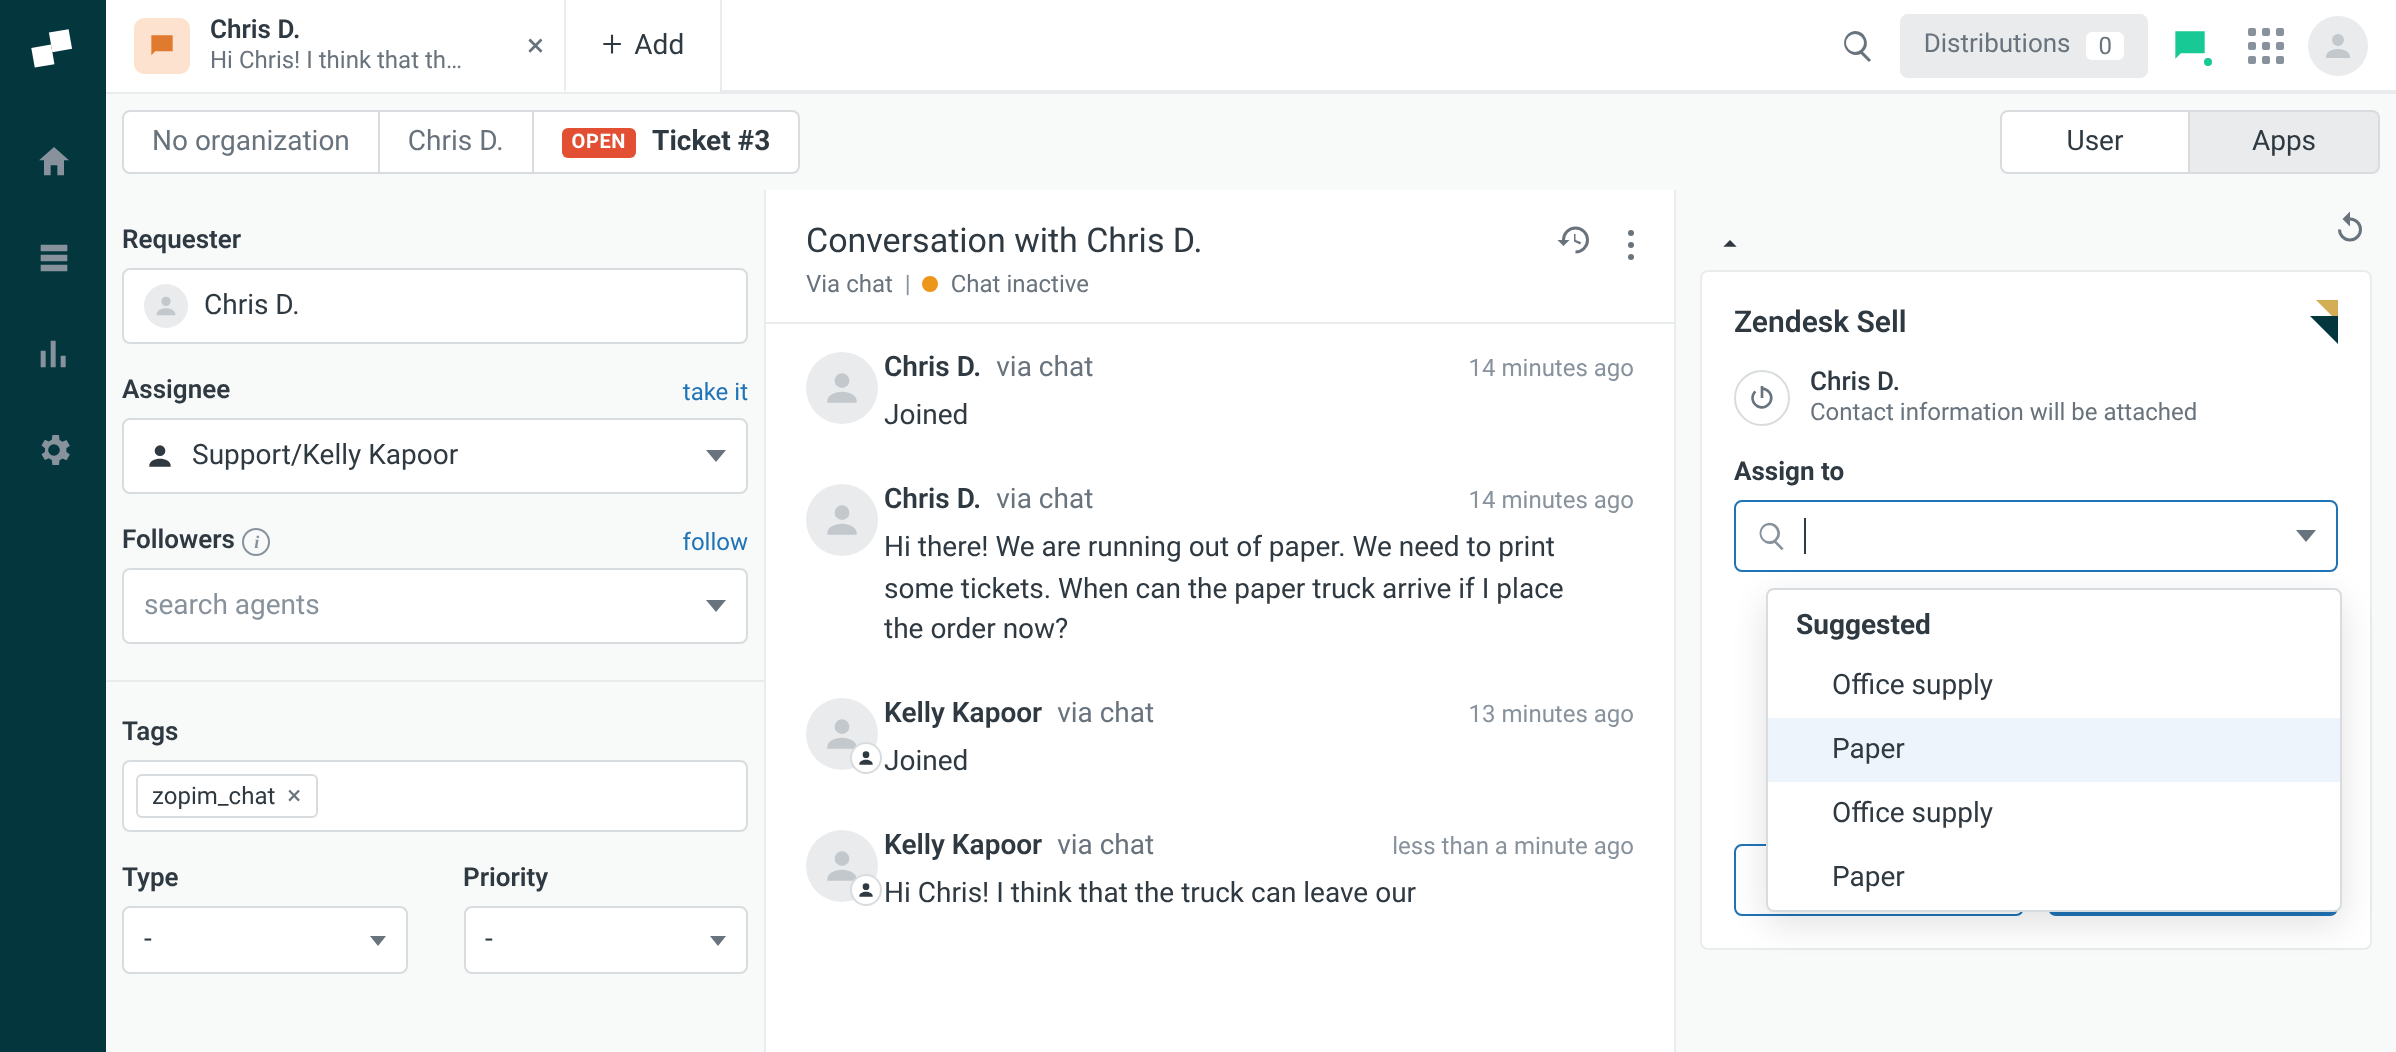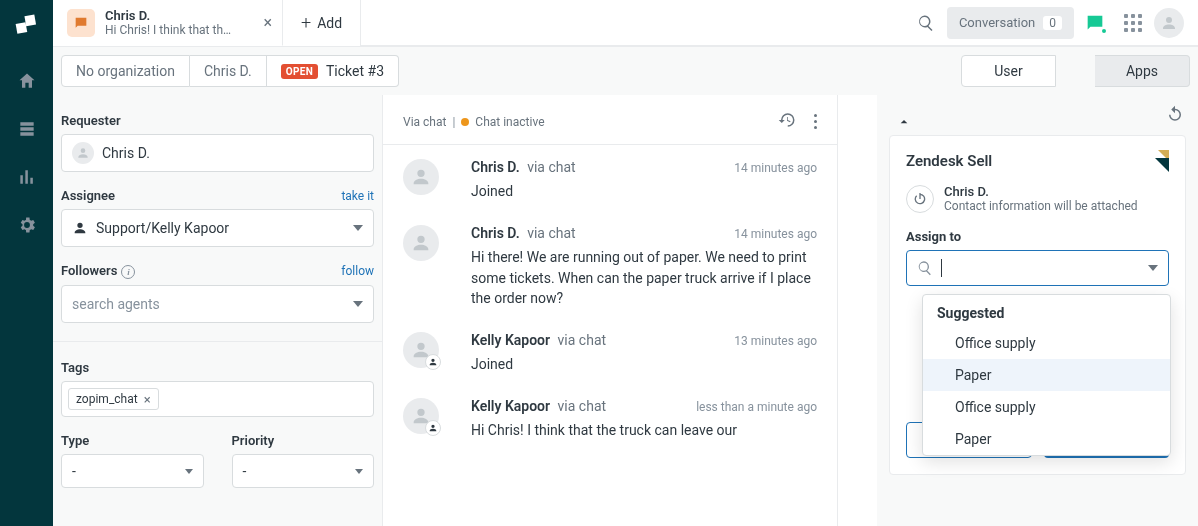--- a/index.html
+++ b/index.html
@@ -122,21 +122,21 @@
     display:flex; align-items:center; padding:0 14px; font-size:14px;
     color:var(--text-subtle);
   }
   .crumb:first-child { border-radius:4px 0 0 4px; }
   .crumb.name { border-left:none; }
   .crumb.ticket { border-left:none; border-radius:0 4px 4px 0; gap:8px;}
   .open-badge {
     background:var(--open-red); color:#fff; font-size:10px; font-weight:700;
     border-radius:3px; padding:2px 5px; letter-spacing:0.3px;
   }
-  .crumb.ticket .tk { color:var(--text); font-weight:400; }
+  .crumb.ticket .tk { color:var(--text); font-weight:700; }
   .ua-group { display:flex;align-items:center; }
   .ua-tab {
     border:1px solid var(--border); background:#fff; height:32px; width:95px;
     display:flex; align-items:center; justify-content:center; font-size:14px;
   }
   .ua-tab:first-child { border-radius:4px 0 0 4px; }
   .ua-tab.apps { background:var(--bg-grey2); border-left:none; border-radius:0 4px 4px 0; }
 
   
   .body {
@@ -207,21 +207,21 @@
   .conv-header .left .h1 { font-size:17px; font-weight:400; }
   .conv-header .left .h2 { font-size:12px; color:var(--text-subtle); margin-top:4px; display:flex; align-items:center; gap:6px;}
   .dot-sep { color:var(--text-muted); }
   .amber-dot { width:8px; height:8px; background:#ed961c; border-radius:50%; display:inline-block;}
   .conv-header .right { display:flex; align-items:center; gap:18px; color:var(--text-subtle); }
   .conv-header .right svg { width:18px; height:18px; fill:currentColor; }
   .kebab { display:flex; flex-direction:column; gap:3px; }
   .kebab span { width:3px; height:3px; background:var(--text-subtle); border-radius:50%; }
 
   .msgs { flex:1; overflow:hidden; }
-  .msg { display:flex; gap:32px; padding:14px 20px 10px; }
+  .msg { display:flex; gap:3px; padding:14px 20px 10px; }
   .msg .av {
     width:36px; height:36px; border-radius:50%; background:#e9ebed; flex-shrink:0;
     display:flex; align-items:center; justify-content:center; position:relative;
   }
   .msg .av svg { width:22px; height:22px; fill:#c2c8cc; }
   .msg .av .agent-badge {
     position:absolute; right:-2px; bottom:-2px; width:16px; height:16px;
     background:#fff; border:1px solid var(--border); border-radius:50%;
     display:flex; align-items:center; justify-content:center;
   }
@@ -230,21 +230,20 @@
   .msg .row1 { display:flex; align-items:baseline; justify-content:space-between; }
   .msg .who { font-weight:600; font-size:14px; }
   .msg .via { font-weight:400; color:var(--text-subtle); margin-left:4px; font-size:14px;}
   .msg .time { font-size:12px; color:var(--text-muted); }
   .msg .body-text { margin-top:6px; font-size:14px; line-height:1.45; color:var(--text); max-width:360px;}
 
   
   .apps {
     background:var(--bg-grey); position:relative; overflow:visible;
     padding:12px 12px;
-    margin-left:39px;
   }
   .apps .refresh {
     position:absolute; right:14px; top:10px; color:var(--text-subtle);
   }
   .apps .refresh svg { width:18px; height:18px; fill:currentColor; }
   .card {
     background:#fff; border:1px solid var(--border-light); border-radius:4px;
     margin-top:28px; padding:0; position:relative;
   }
   .card .collapse {
@@ -363,21 +362,21 @@
     <span>Add</span>
   </div>
   <div class="topbar-spacer"></div>
   <div class="topbar-right">
     <div class="tb-icon">
       <svg viewBox="0 0 24 24">
           <path d="M10 2a8 8 0 015.3 13.9l5.4 5.4-1.4 1.4-5.4-5.4A8 8 0 1110 2zm0 2a6 6 0 100 12 6 6 0 000-12z"></path>
         </svg>
     </div>
     <div class="conv-pill">
-      <span>Conversation</span>
+      <span>Distributions</span>
       <span class="cnt">0</span>
     </div>
     <div class="chat-block">
       <svg viewBox="0 0 24 24">
           <path d="M4 4h16v12H7l-3 3z"></path>
         </svg>
       <span class="dot"></span>
     </div>
     <div class="tb-icon">
       <div class="grid9">
@@ -474,20 +473,21 @@
         <div class="mini-select">
           <span>-</span>
         </div>
       </div>
     </div>
   </div>
 
   <div class="conv">
     <div class="conv-header">
       <div class="left">
+        <div class="h1">Conversation with Chris D.</div>
         <div class="h2">
           <span>Via chat</span>
           <span class="dot-sep">|</span>
           <span class="amber-dot"></span>
           <span>Chat inactive</span>
         </div>
       </div>
       <div class="right">
         <span>
           <svg viewBox="0 0 24 24">

